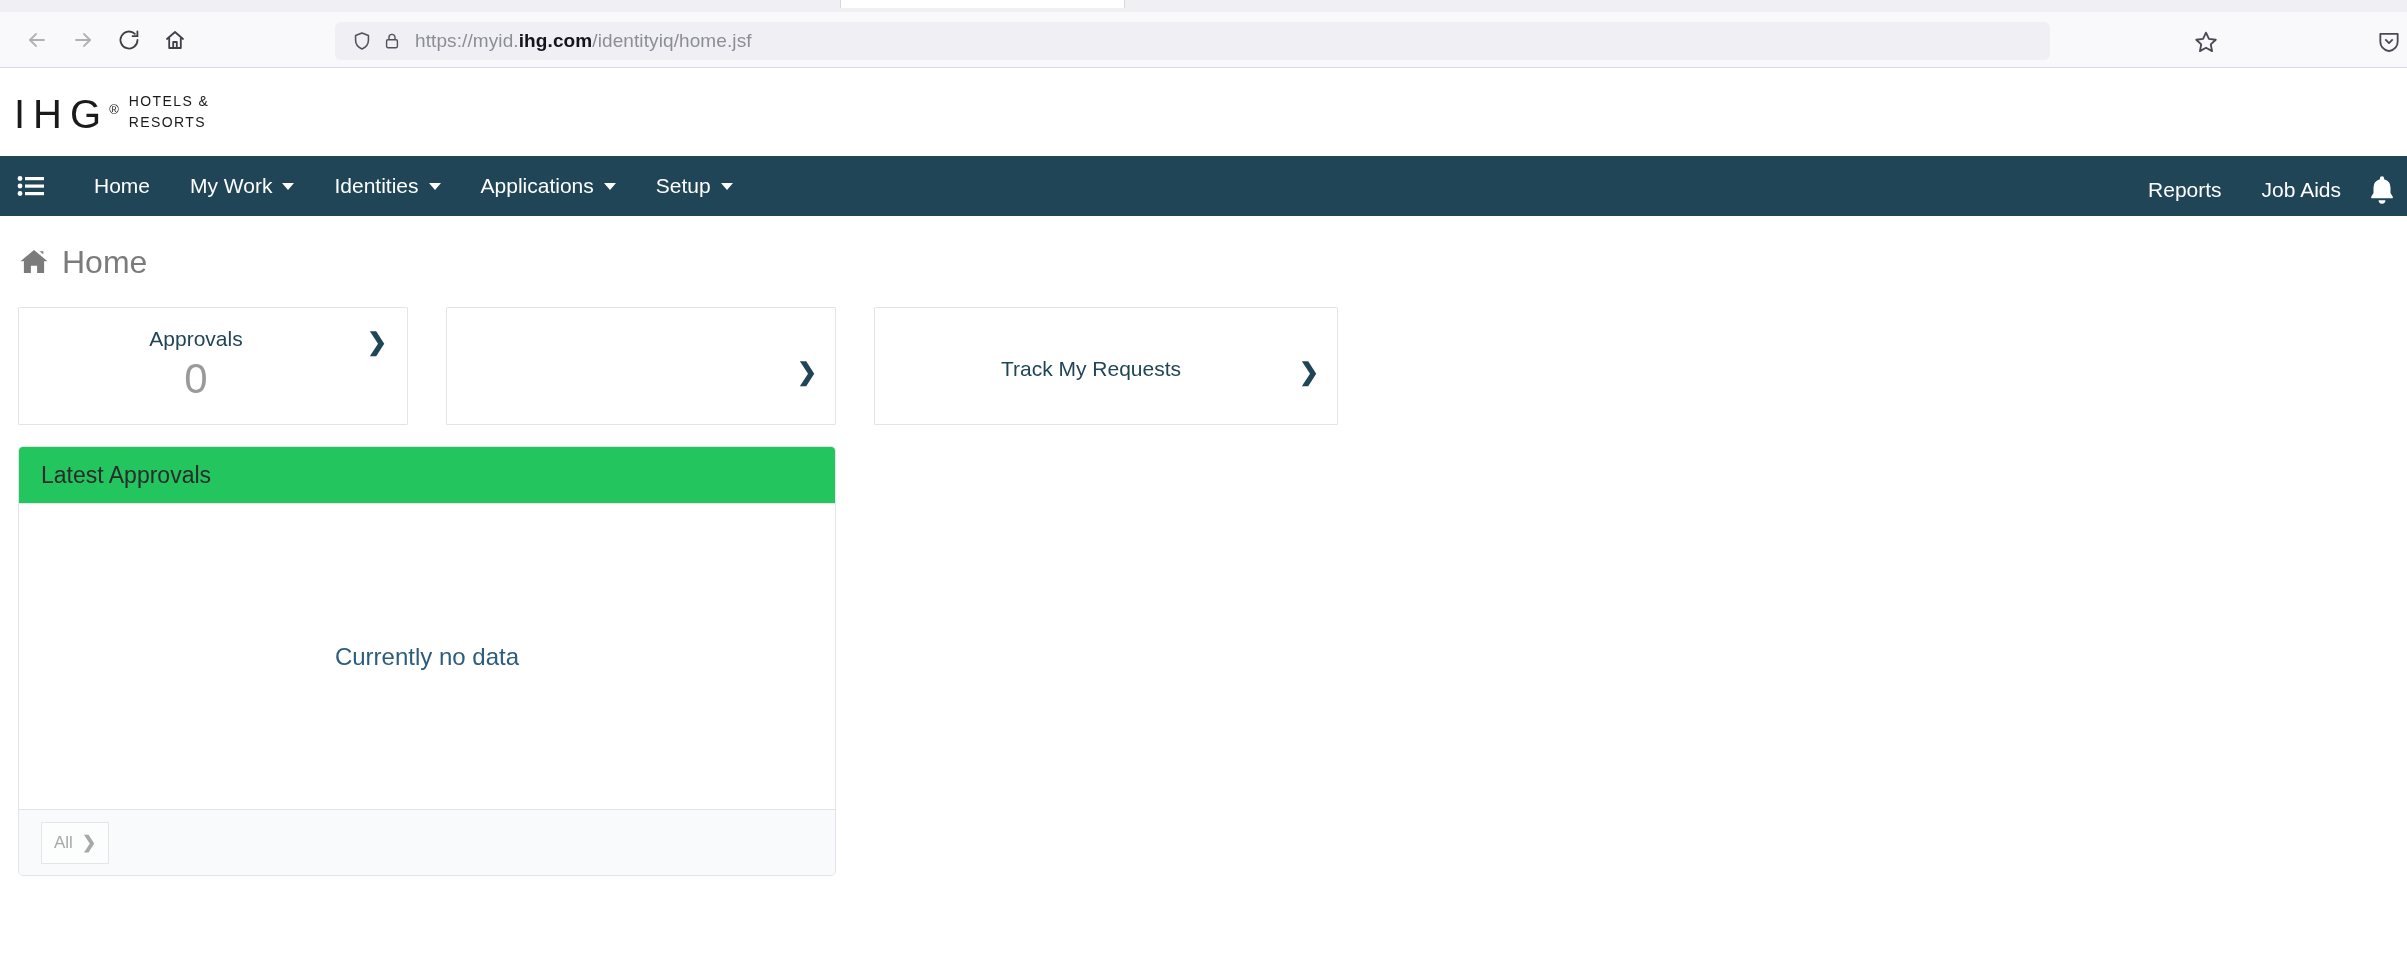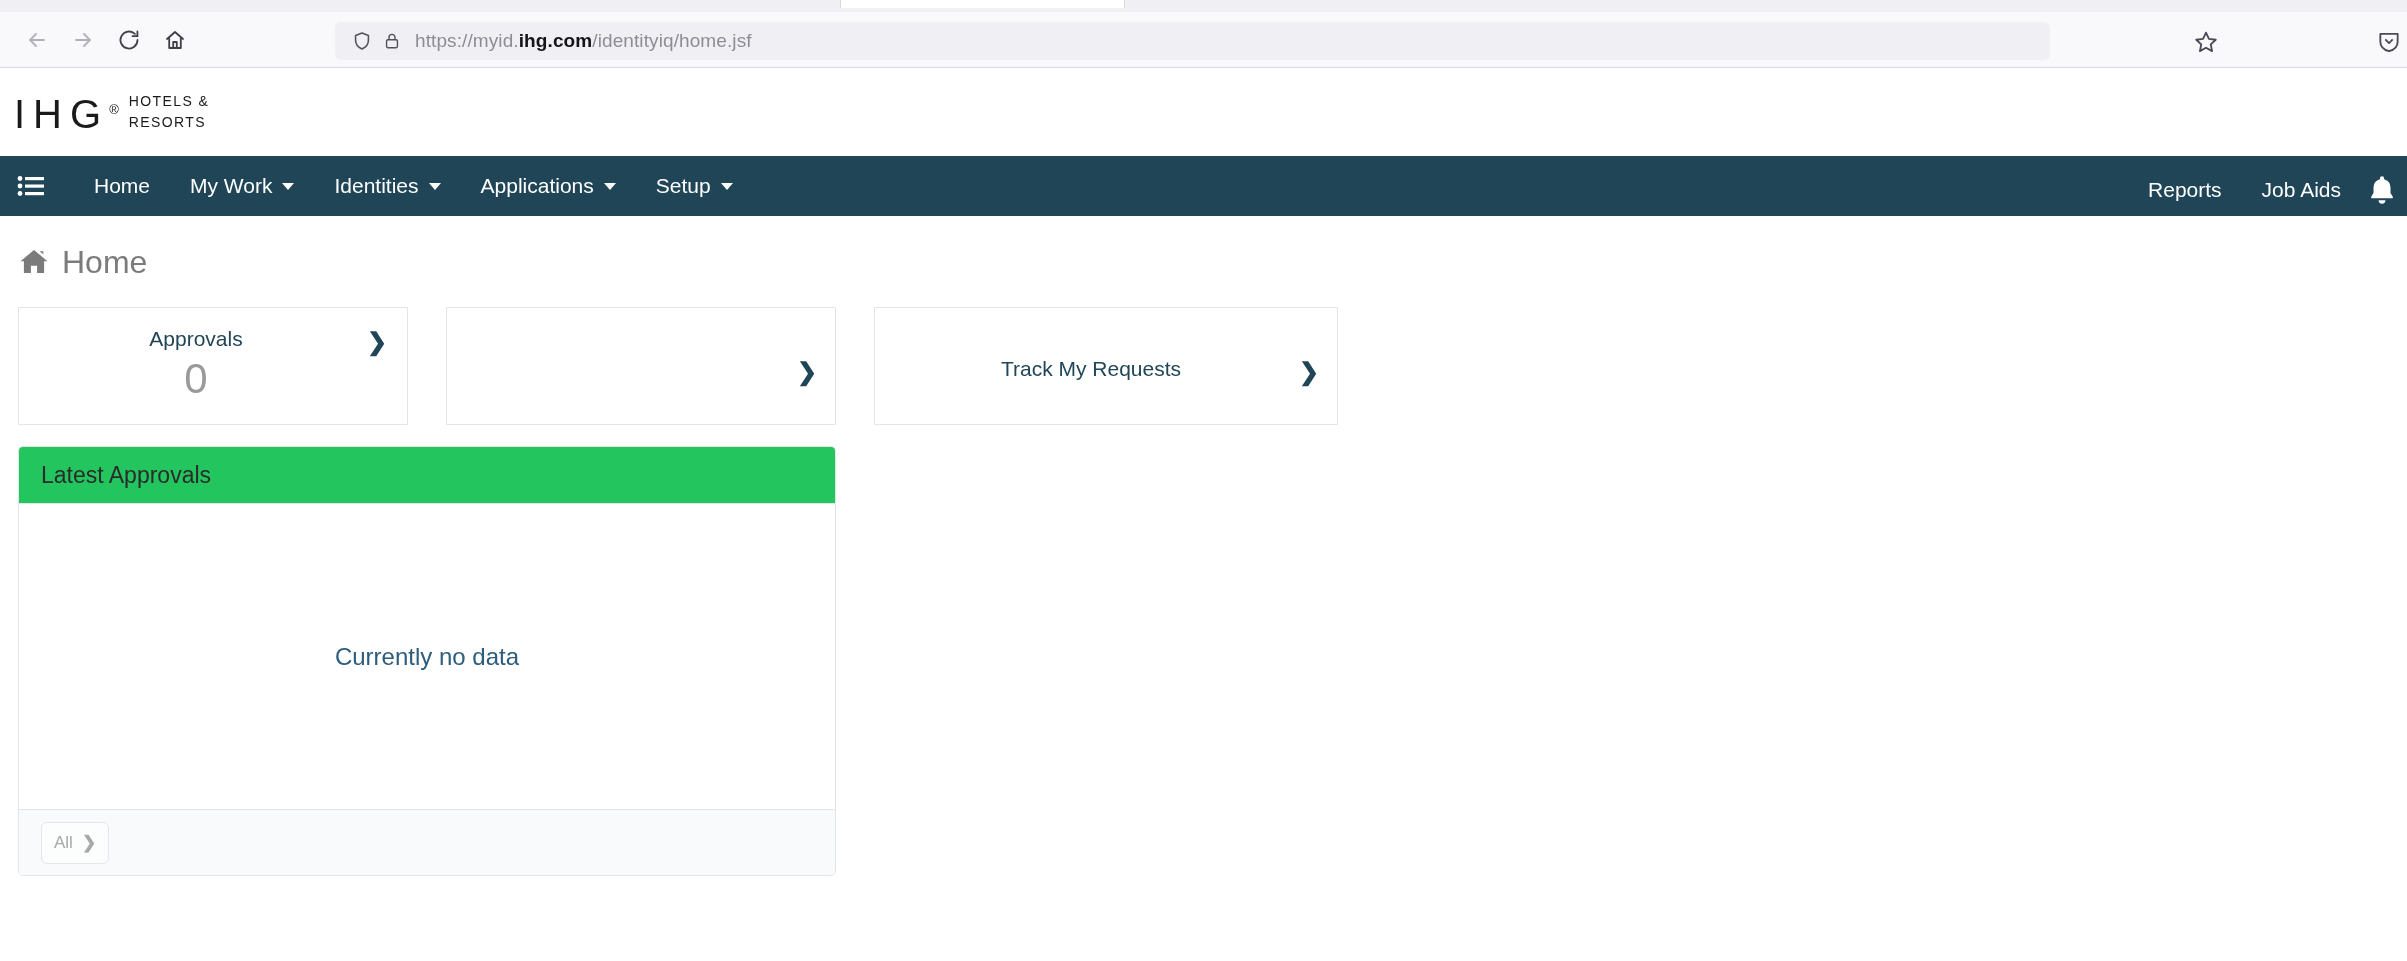--- a/index.html
+++ b/index.html
@@ -306,21 +306,21 @@
     height: 66px;
     background: #f8fafb;
     border-top: 1px solid #e2e4e7;
     display: flex;
     align-items: center;
     padding-left: 22px;
   }
   .all-btn {
     border: 1px solid #e4e6e9;
     background: #fcfdfd;
-    border-radius: 6px;
+    border-radius: 0;
     height: 42px;
     min-width: 62px;
     display: flex;
     align-items: center;
     justify-content: center;
     gap: 9px;
     padding: 0 12px;
   }
   .all-btn-label { font-size: 17px; color: #a8a8a8; }
   .all-btn-chev { font-size: 17px; color: #a8a8a8; font-weight: bold; line-height: 1; }

